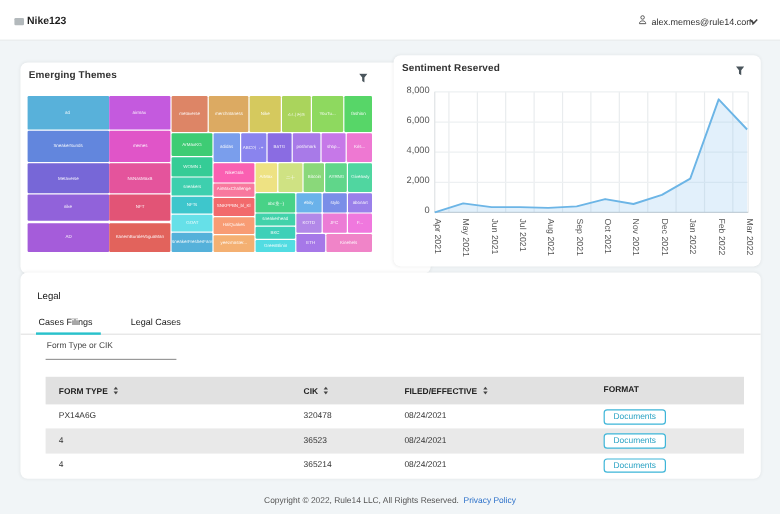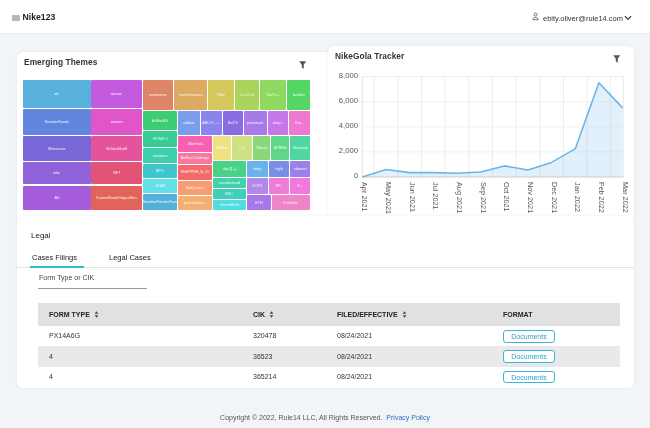--- a/index.html
+++ b/index.html
@@ -11,21 +11,21 @@
 .hcell { position:absolute; font-size:7px; font-weight:700; color:#222; }
 </style></head><body>
 
 <div style="position:absolute;left:0;top:0;width:650px;height:34px;background:#fff;border-bottom:1px solid #e7eaec"></div>
 <div style="position:absolute;left:12px;top:14.5px;width:7.5px;height:6.5px;border-radius:1px;background:#b3b9bc"></div>
 <div style="position:absolute;left:22.5px;top:11.5px;font-size:8.7px;font-weight:700;color:#1d1d1d">Nike123</div>
 <svg style="position:absolute;left:530.5px;top:12px" width="9" height="9" viewBox="0 0 24 24" fill="none" stroke="#555" stroke-width="2.2">
     <circle cx="12" cy="6.8" r="3.9"></circle>
     <path d="M5 20.6 L19 20.6 C19 16.2 15.8 14.4 12 14.4 C8.2 14.4 5 16.2 5 20.6 Z"></path>
   </svg>
-<div style="position:absolute;left:543px;top:13.5px;font-size:7.5px;color:#333">ebity.oliver@rule14.com</div>
+<div style="position:absolute;left:543px;top:13.5px;font-size:7.5px;color:#333">alex.memes@rule14.com</div>
 <svg style="position:absolute;left:624px;top:14.5px" width="8" height="6" viewBox="0 0 8 6">
     <polyline points="1,1.2 4,4.4 7,1.2" fill="none" stroke="#444" stroke-width="1.3"></polyline>
   </svg>
 
 <div class="card" style="left:17px;top:52px;width:342px;height:176px">
   <div class="ctitle">Emerging Themes</div>
   <div style="position:absolute;left:282px;top:9px">
       <svg style="display:block" width="7.5" height="8" viewBox="0 0 10 11">
         <path d="M0.3 0.5 H9.7 L6.3 5 V10.6 L3.7 9 V5 Z" fill="#4a555c"></path>
       </svg>
@@ -178,21 +178,21 @@
 <div class="tc" style="left:224.05px;top:115.05px;width:23.9px;height:15.4px;background:#a678e8">
         <span class="tl">ETH</span>
       </div>
 <div class="tc" style="left:248.55px;top:115.05px;width:38.9px;height:15.4px;background:#f084c8">
         <span class="tl">Kinehels</span>
       </div>
   </div>
 </div>
 
 <div class="card" style="left:328px;top:46px;width:306px;height:176px">
-  <div class="ctitle">NikeGola Tracker</div>
+  <div class="ctitle">Sentiment Reserved</div>
   <div style="position:absolute;left:284.5px;top:9px">
       <svg style="display:block" width="7.5" height="8" viewBox="0 0 10 11">
         <path d="M0.3 0.5 H9.7 L6.3 5 V10.6 L3.7 9 V5 Z" fill="#4a555c"></path>
       </svg>
     </div>
   <svg width="306" height="176" style="position:absolute;left:0;top:0">
 <line x1="46.1" y1="30.5" x2="46.1" y2="131.0" stroke="#e9ecee" stroke-width="1"></line>
       <line x1="69.8" y1="30.5" x2="69.8" y2="131.0" stroke="#e9ecee" stroke-width="1"></line>
       <line x1="93.4" y1="30.5" x2="93.4" y2="131.0" stroke="#e9ecee" stroke-width="1"></line>
       <line x1="117.1" y1="30.5" x2="117.1" y2="131.0" stroke="#e9ecee" stroke-width="1"></line>
@@ -225,21 +225,21 @@
       <text transform="rotate(90 152.6 136)" x="152.6" y="136" font-size="7.3" fill="#555">Sep 2021</text>
       <text transform="rotate(90 176.3 136)" x="176.3" y="136" font-size="7.3" fill="#555">Oct 2021</text>
       <text transform="rotate(90 199.9 136)" x="199.9" y="136" font-size="7.3" fill="#555">Nov 2021</text>
       <text transform="rotate(90 223.6 136)" x="223.6" y="136" font-size="7.3" fill="#555">Dec 2021</text>
       <text transform="rotate(90 247.2 136)" x="247.2" y="136" font-size="7.3" fill="#555">Jan 2022</text>
       <text transform="rotate(90 270.9 136)" x="270.9" y="136" font-size="7.3" fill="#555">Feb 2022</text>
       <text transform="rotate(90 294.6 136)" x="294.6" y="136" font-size="7.3" fill="#555">Mar 2022</text>
 </svg>
 </div>
 
-<div class="card" style="left:17px;top:216px;width:617px;height:172px;overflow:hidden">
+<div class="card" style="left:17px;top:227px;width:617px;height:172px;overflow:hidden">
   <div style="position:absolute;left:14px;top:15px;font-size:8px;color:#222">Legal</div>
   <div style="position:absolute;left:0;top:51px;width:617px;border-bottom:1px solid #e3e3e3"></div>
   <div style="position:absolute;left:15px;top:37px;font-size:7.5px;font-weight:500;color:#222">Cases Filings</div>
   <div style="position:absolute;left:13px;top:49.5px;width:54px;height:2.5px;background:#28c2cc"></div>
   <div style="position:absolute;left:92px;top:37px;font-size:7.5px;font-weight:500;color:#222">Legal Cases</div>
   <div style="position:absolute;left:22px;top:58px;font-size:7px;color:#444">Form Type or CIK</div>
   <div style="position:absolute;left:21px;top:72px;width:109px;border-bottom:1px solid #999"></div>
 
   <div style="position:absolute;left:21px;top:87px;width:582px;height:23px;background:#e1e1e1"></div>
   <div class="hcell" style="left:32px;top:95px">FORM TYPE&nbsp; <svg width="5" height="7" viewBox="0 0 6 8" style="vertical-align:-1px">

